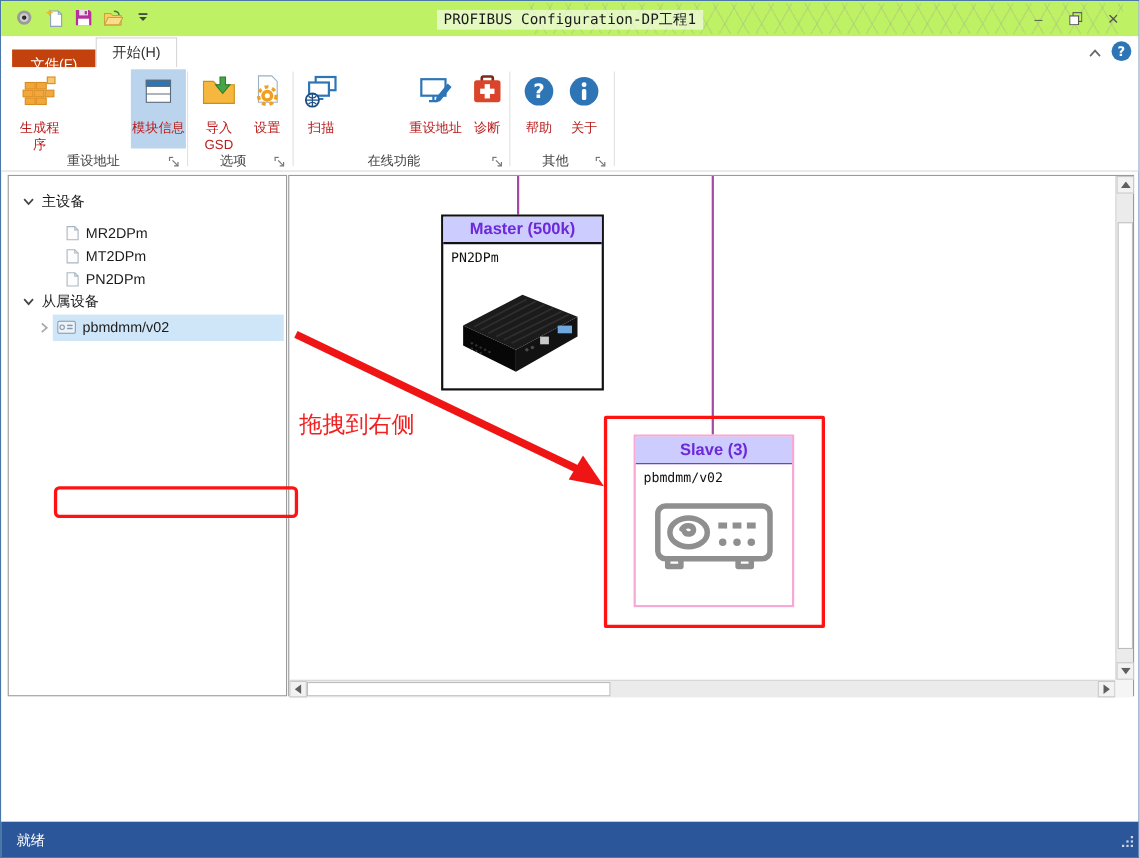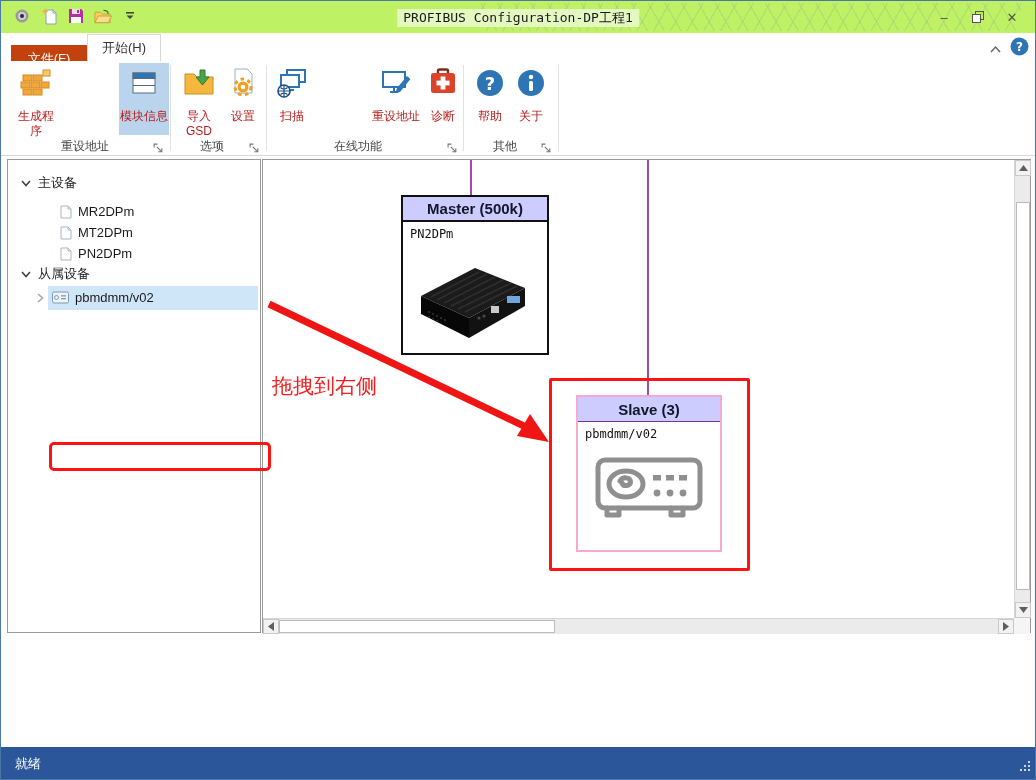--- a/index.html
+++ b/index.html
@@ -42,21 +42,21 @@
   .tree-panel { position:absolute; left:6px; top:158px; width:254px; height:474px; background:#fff; border:1px solid #9a9a9a; }
   .trow { position:absolute; height:21px; display:flex; align-items:center; font-size:13px; color:#1b1b1b; white-space:nowrap; }
   .chev { width:12px; height:12px; margin-right:6px; flex:none; }
   .ticon { margin-right:6px; flex:none; display:flex; }
   .sel-bg { position:absolute; left:40px; top:126px; width:210px; height:24px; background:#cfe6f8; }
 
   .canvas-panel { position:absolute; left:261px; top:158px; width:769px; height:474px; background:#fff; border:1px solid #9a9a9a; }
   .busline { position:absolute; width:2px; background:#a349a4; }
   .devbox { position:absolute; width:148px; background:#fff; }
   .devbox .hdr { height:25px; background:#ccccff; display:flex; align-items:center; justify-content:center;
-    font-weight:bold; font-size:15px; color:#0f172a; }
+    font-weight:bold; font-size:15px; color:#6d28d9; }
   .devbox .body { position:relative; }
   .devname { position:absolute; left:7px; top:5px; font-family:"DejaVu Sans Mono",monospace; font-size:12px; color:#111; }
   .master-box { left:138px; top:35px; height:160px; border:2px solid #111; }
   .master-box .hdr { border-bottom:2px solid #111; }
   .slave-box { left:313px; top:235px; height:157px; border:2px solid #f9a8d4; }
   .slave-box .hdr { border-bottom:1px solid #7b2fa0; }
 
   
   .vsb { position:absolute; right:0; top:0; width:16px; height:458px; background:#ebebeb; border-left:1px solid #d5d5d5; }
   .sbtn { position:absolute; width:16px; height:16px; background:#f2f2f2; border:1px solid #c9c9c9; display:flex; align-items:center; justify-content:center; }

